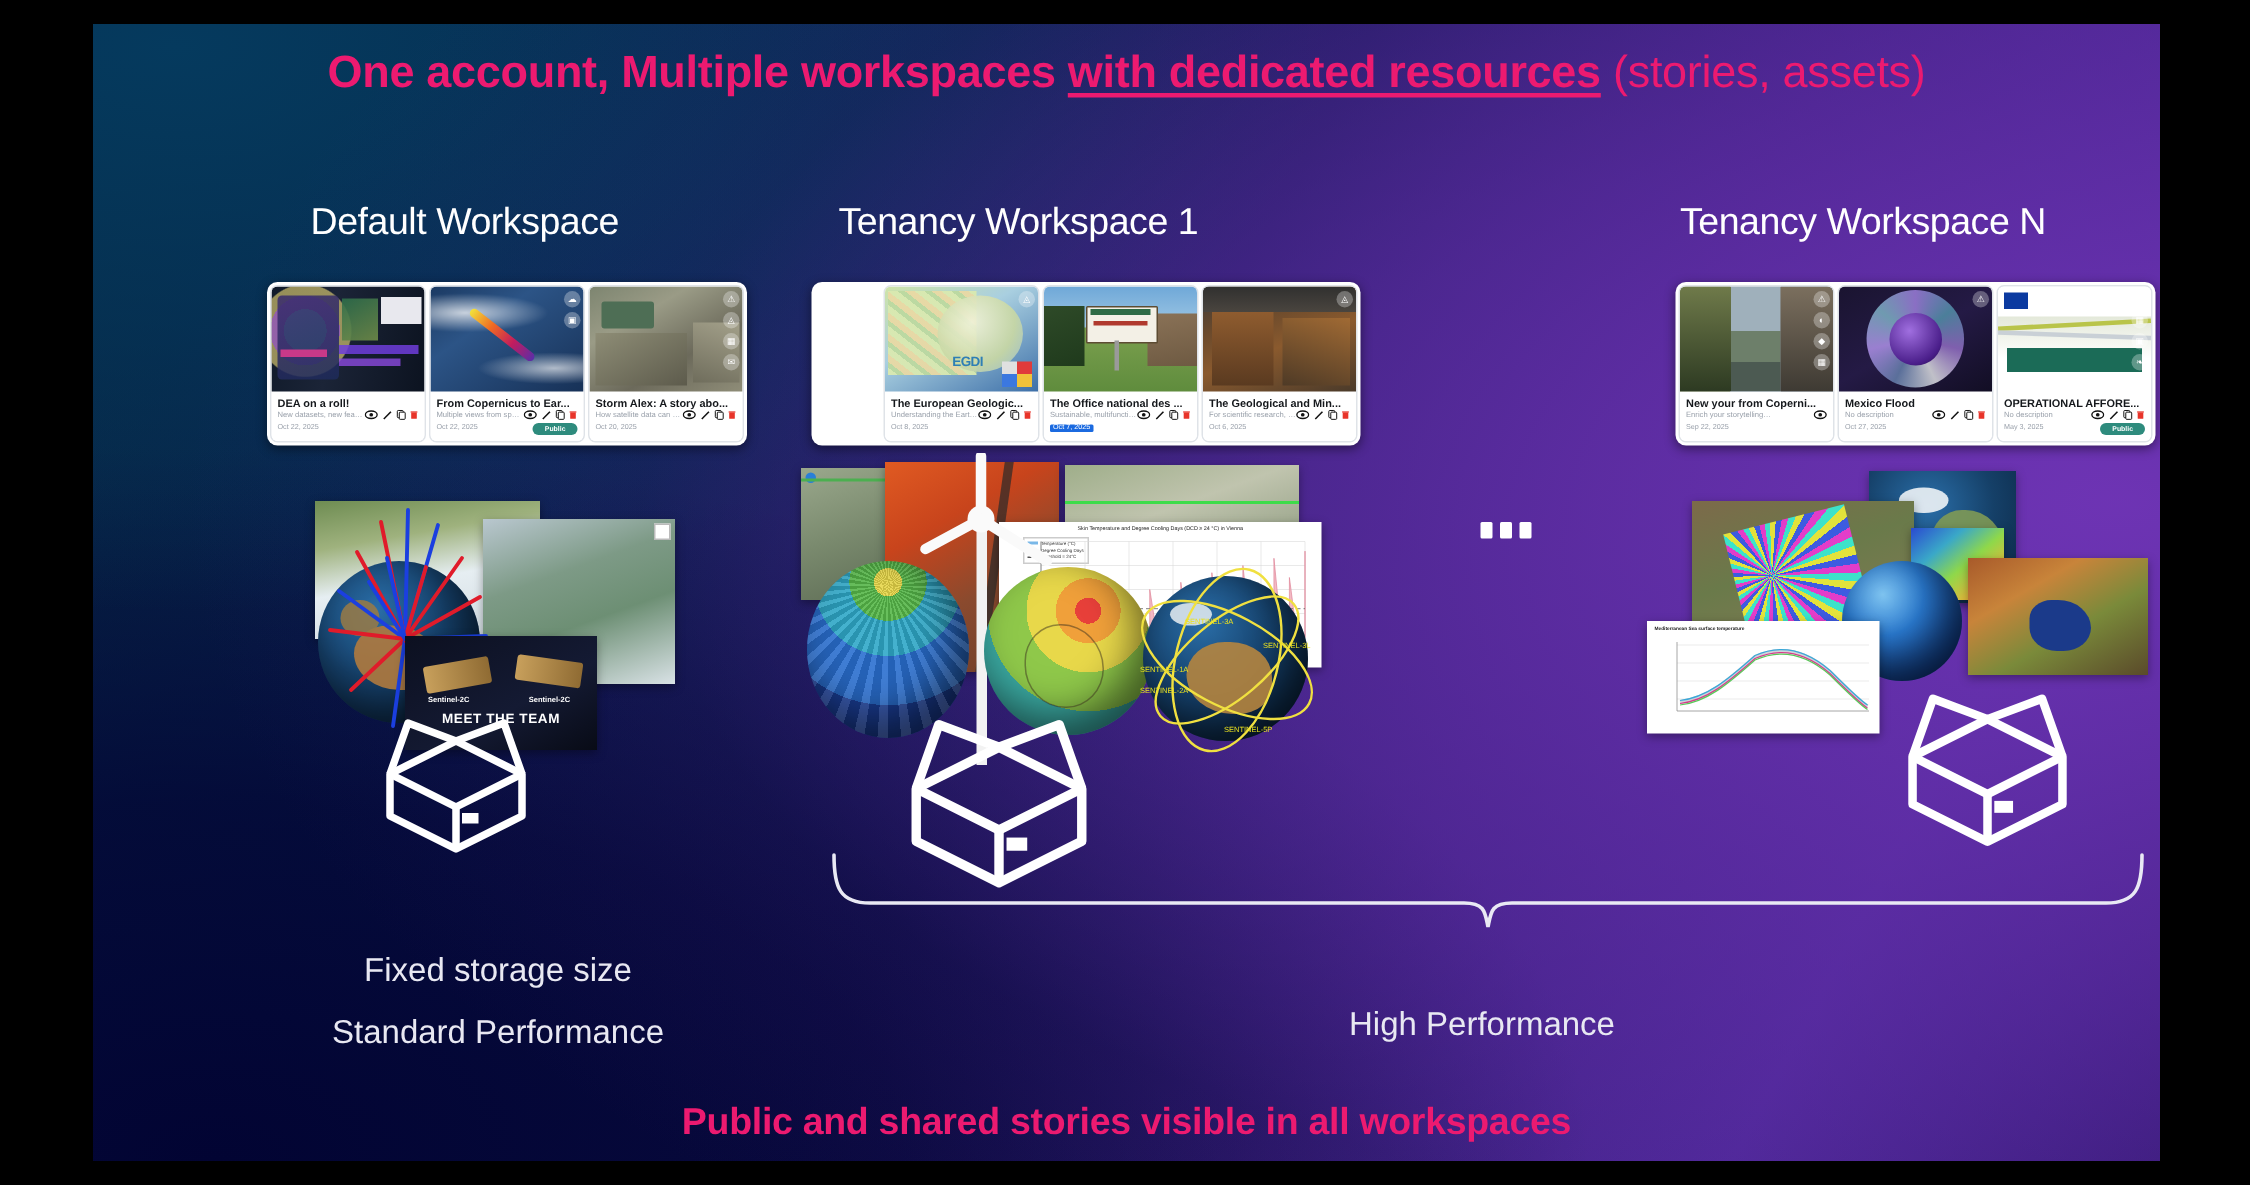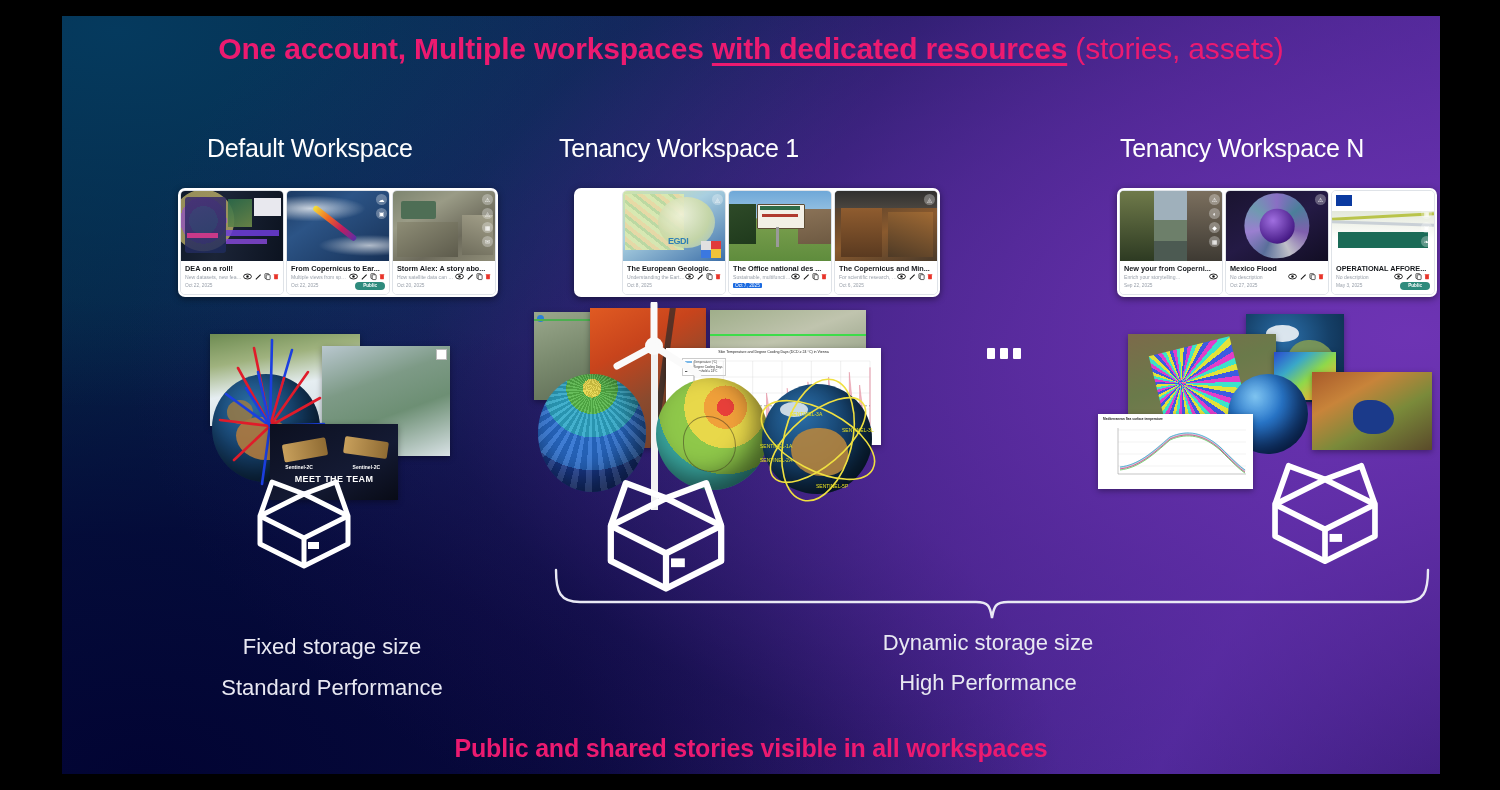--- a/index.html
+++ b/index.html
@@ -68,21 +68,21 @@
   .strip {
     position: absolute;
     display: flex;
     background: #ffffff;
     border-radius: 7px;
     padding: 2px;
     gap: 2px;
     box-shadow: 0 2px 7px rgba(0,0,0,0.45);
   }
   #strip0 { left: 116px; top: 172px; }
-  #strip1 { left: 512px; top: 172px; padding-left: 48px; }
+  #strip1 { left: 479px; top: 172px; padding-left: 48px; }
   #strip2 { left: 1055px; top: 172px; }
 
   .card {
     width: 102px;
     background: #ffffff;
     border-radius: 5px;
     overflow: hidden;
     position: relative;
     border: 1px solid #dfe3e8;
   }
@@ -431,21 +431,21 @@
     <div class="card">
       <div class="thumb" style="background:linear-gradient(160deg,#3b3a39 0%,#6b4a2c 30%,#8a5a2e 55%,#4a3a2a 100%);">
         <div style="position:absolute;left:0;top:0;width:100%;height:24%;background:linear-gradient(180deg,#30302f,#4a453f);"></div>
         <div style="position:absolute;left:6%;top:24%;width:40%;height:70%;background:linear-gradient(180deg,#8f5c2f,#5a3a20);"></div>
         <div style="position:absolute;right:4%;top:30%;width:44%;height:64%;background:linear-gradient(200deg,#a06a34,#4e3a26);"></div>
         <div class="ico-col">
           <div class="tico">◬</div>
         </div>
       </div>
       <div class="body">
-        <div class="ttl">The Copernicus and Min...</div>
+        <div class="ttl">The Geological and Min...</div>
         <div class="sub">For scientific research, ex...</div>
         <div class="metarow">
           <div class="date">Oct 6, 2025</div>
         </div>
       </div>
       <div class="acts">
         <svg width="9" height="9" viewBox="0 0 16 16">
             <ellipse cx="8" cy="8" rx="7" ry="4.4" fill="none" stroke="#111" stroke-width="1.6"></ellipse>
             <circle cx="8" cy="8" r="2.2" fill="#111"></circle>
           </svg>
@@ -782,18 +782,17 @@
       <rect x="66" y="88" width="11" height="7" fill="#ffffff"></rect>
     </svg>
   </div>
 
   <svg id="brace" width="880" height="52" viewBox="0 0 880 52">
     <path d="M4 2 C4 24, 8 34, 28 34 L424 34 C438 34, 438 40, 440 50 C442 40, 442 34, 456 34 L852 34 C872 34, 876 24, 876 2" fill="none" stroke="#e9e9f4" stroke-width="2.4" stroke-linecap="round"></path>
   </svg>
 
   <div class="note" id="n0a">Fixed storage size</div>
   <div class="note" id="n0b">Standard Performance</div>
-  <div class="note" id="n1a">Dynamic storage size</div>
   <div class="note" id="n1b">High Performance</div>
 
   <div id="footline">Public and shared stories visible in all workspaces</div>
 
 </div>
 
 </body></html>

